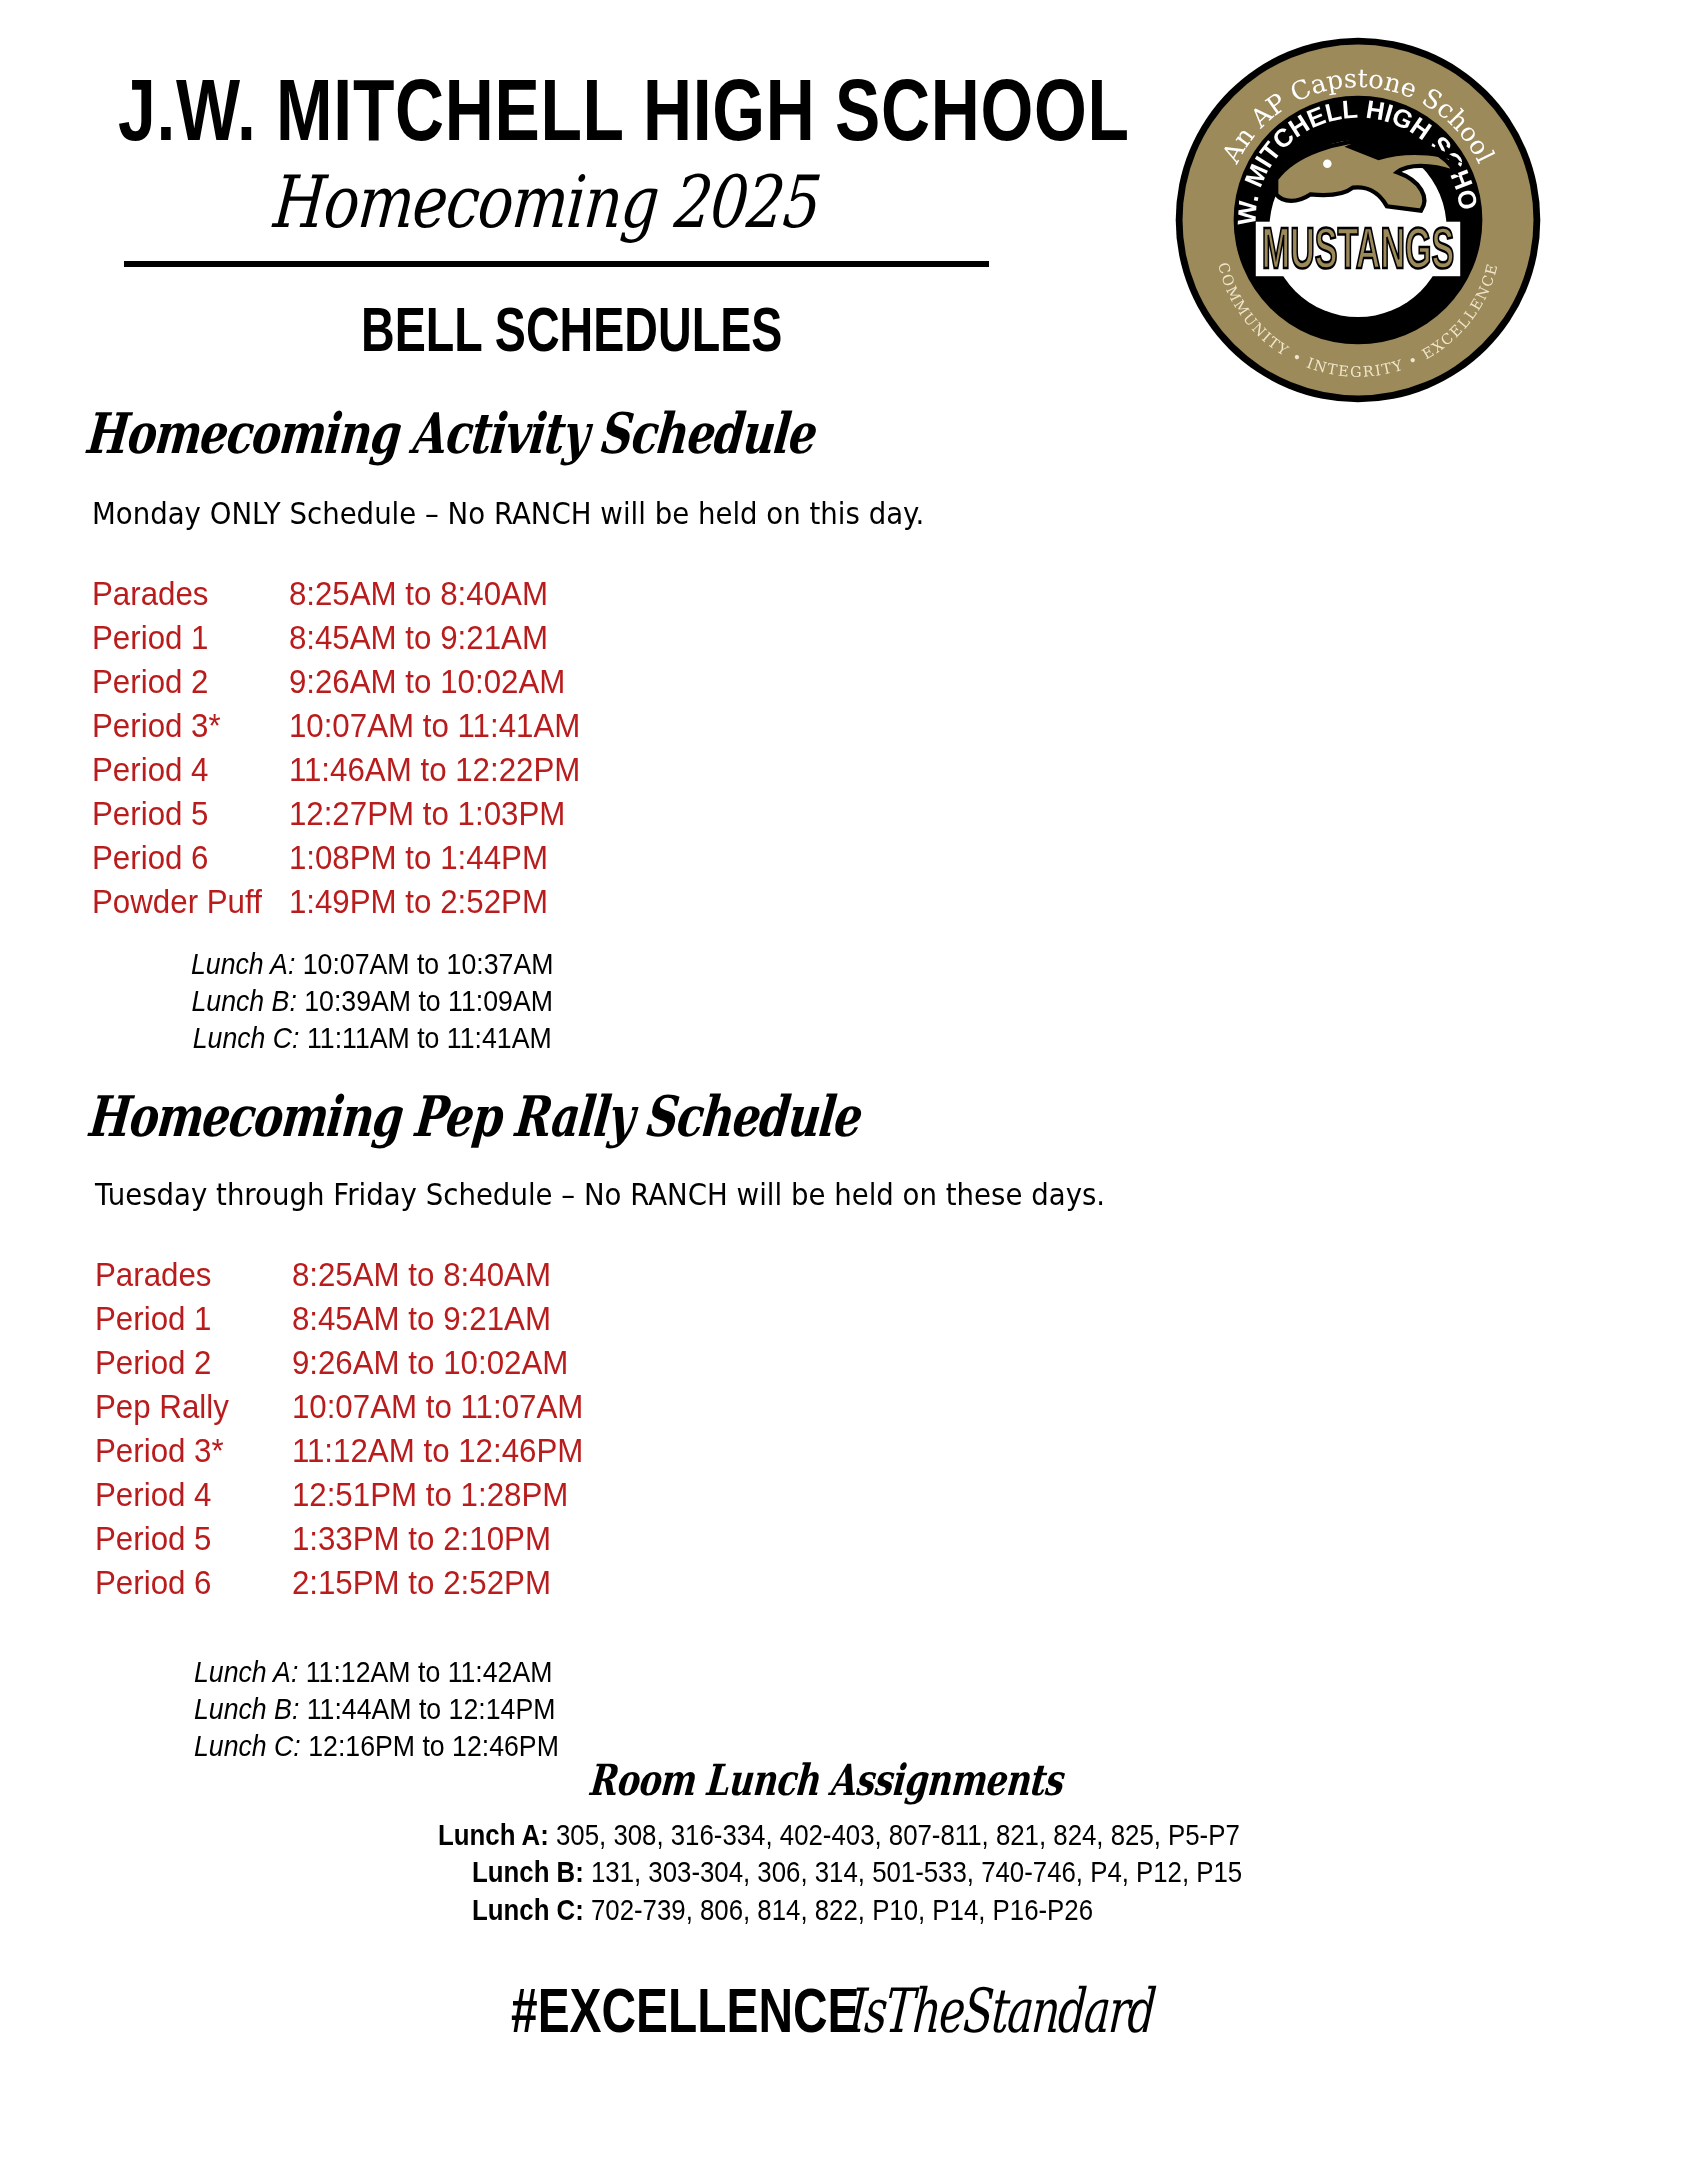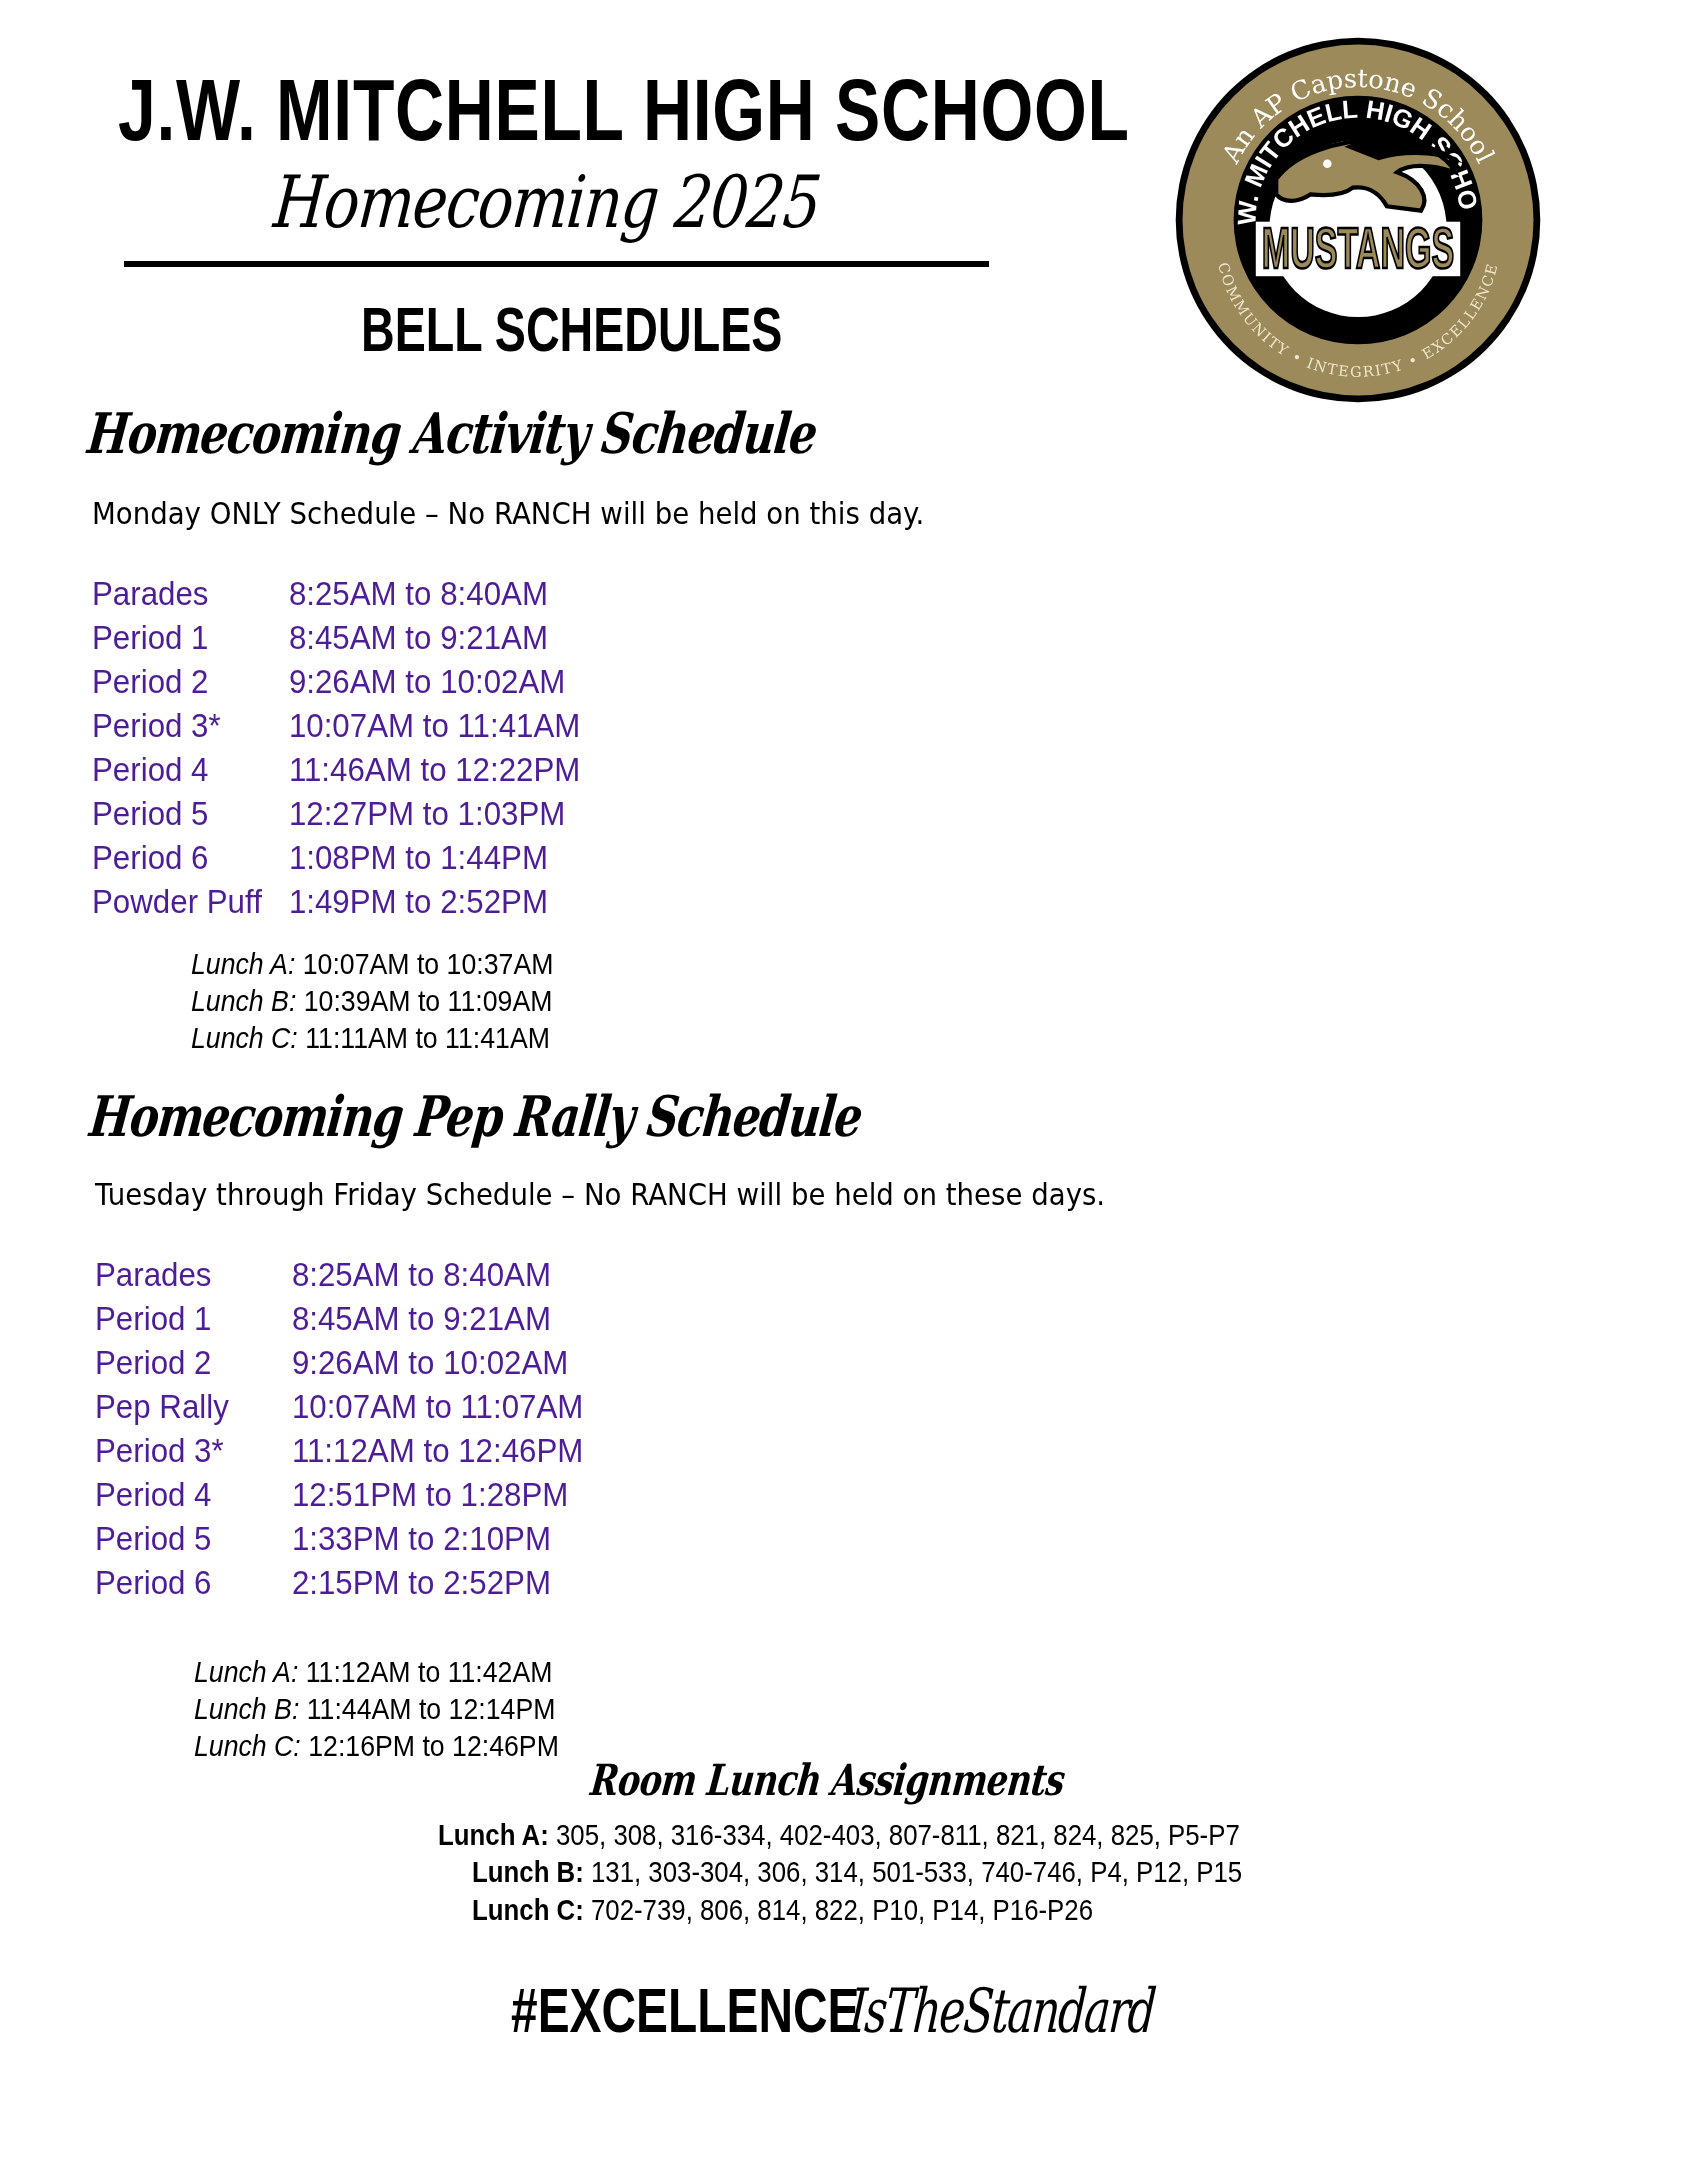--- a/index.html
+++ b/index.html
@@ -9,21 +9,21 @@
     .script { font-family: "DejaVu Serif", serif; font-style: italic; white-space: nowrap; display: inline-block; transform-origin: left top; }
 
     #school-title { position: absolute; left: 118px; top: 66px; font-size: 87px; line-height: 1; transform: scaleX(0.78); letter-spacing: 0.9px; }
     #homecoming-sub { position: absolute; left: 278px; top: 160px; font-size: 72px; font-weight: 400; transform: scaleX(0.82) skewX(-6deg); letter-spacing: -1.7px; }
     #header-rule { position: absolute; left: 124px; top: 261px; width: 865px; height: 6px; background: #000; }
     #bell-title { position: absolute; left: 361px; top: 298px; font-size: 63px; line-height: 1; transform: scaleX(0.74); }
 
     .section-heading { position: absolute; font-size: 56px; font-weight: 700; transform: scaleX(0.78) skewX(-8deg); letter-spacing: -1.7px; }
     .section-note { position: absolute; font-family: "DejaVu Sans", sans-serif; font-size: 30px; transform-origin: left top; transform: scaleX(0.92); white-space: nowrap; }
 
-    .sched { position: absolute; font-family: "Liberation Sans", sans-serif; font-size: 34px; color: #4c1d95; line-height: 44px; }
+    .sched { position: absolute; font-family: "Liberation Sans", sans-serif; font-size: 34px; color: #b91c1c; line-height: 44px; }
     .sched-row { display: flex; white-space: nowrap; transform-origin: left center; transform: scaleX(0.92); }
     .sched-row .lbl { width: 214px; }
 
     .lunch { position: absolute; font-family: "Liberation Sans", sans-serif; font-size: 29px; color: #000; line-height: 37px; }
     .lunch-row { white-space: nowrap; transform-origin: left center; transform: scaleX(0.92); }
     .lunch-row .ll { font-style: italic; }
 
     #room-heading { position: absolute; left: 594px; top: 1755px; font-size: 43px; font-weight: 700; transform: scaleX(0.78) skewX(-8deg); letter-spacing: -0.9px; }
     .room-row { position: absolute; font-family: "Liberation Sans", sans-serif; font-size: 30px; white-space: nowrap; transform-origin: left top; transform: scaleX(0.86); }
     .room-row .rl { font-weight: 700; }
@@ -102,21 +102,21 @@
   <div class="sched-row">
       <span class="lbl">Period 6</span>
       <span>1:08PM to 1:44PM</span>
     </div>
   <div class="sched-row">
       <span class="lbl">Powder Puff</span>
       <span>1:49PM to 2:52PM</span>
     </div>
 </div>
 
-<div class="lunch" style="left:191px; top:946px;">
+<div class="lunch" style="left:191px; top:946px;text-align:center;">
   <div class="lunch-row"><span class="ll">Lunch A:</span> <span>10:07AM to 10:37AM</span></div>
   <div class="lunch-row"><span class="ll">Lunch B:</span> <span>10:39AM to 11:09AM</span></div>
   <div class="lunch-row"><span class="ll">Lunch C:</span> <span>11:11AM to 11:41AM</span></div>
 </div>
 
 <div class="section-heading script" style="left:94px; top:1083px;">Homecoming Pep Rally Schedule</div>
 <div class="section-note" style="left:95px; top:1177px;">Tuesday through Friday Schedule – No RANCH will be held on these days.</div>
 
 <div class="sched" style="left:95px; top:1252px;">
   <div class="sched-row">

